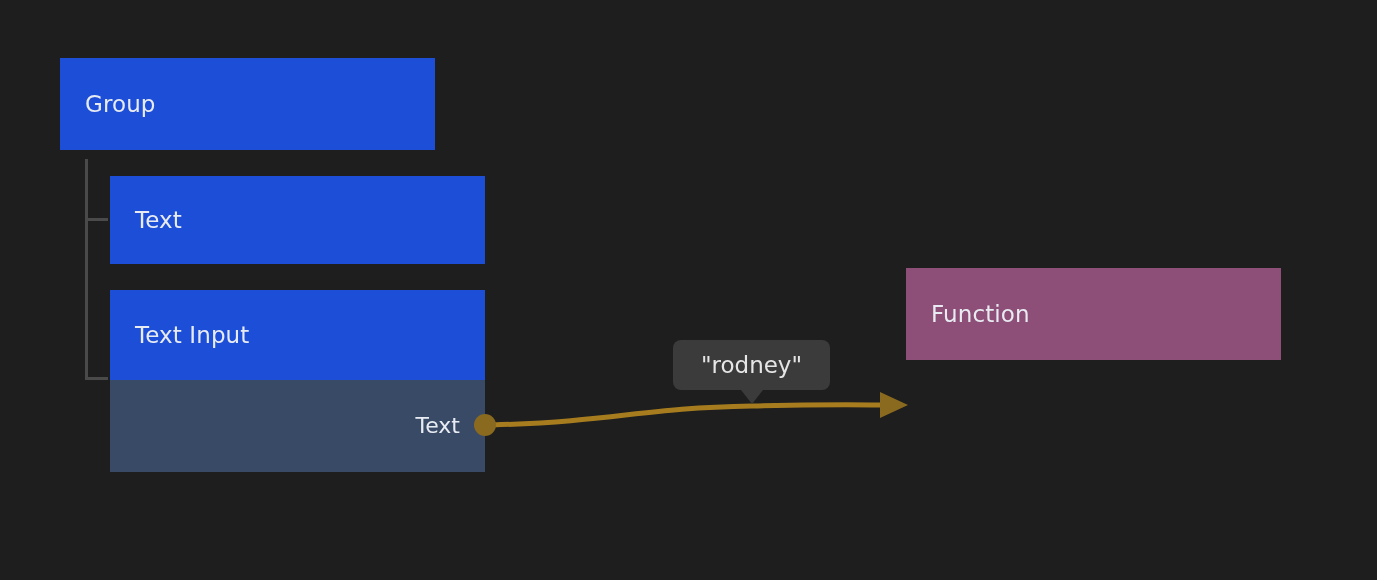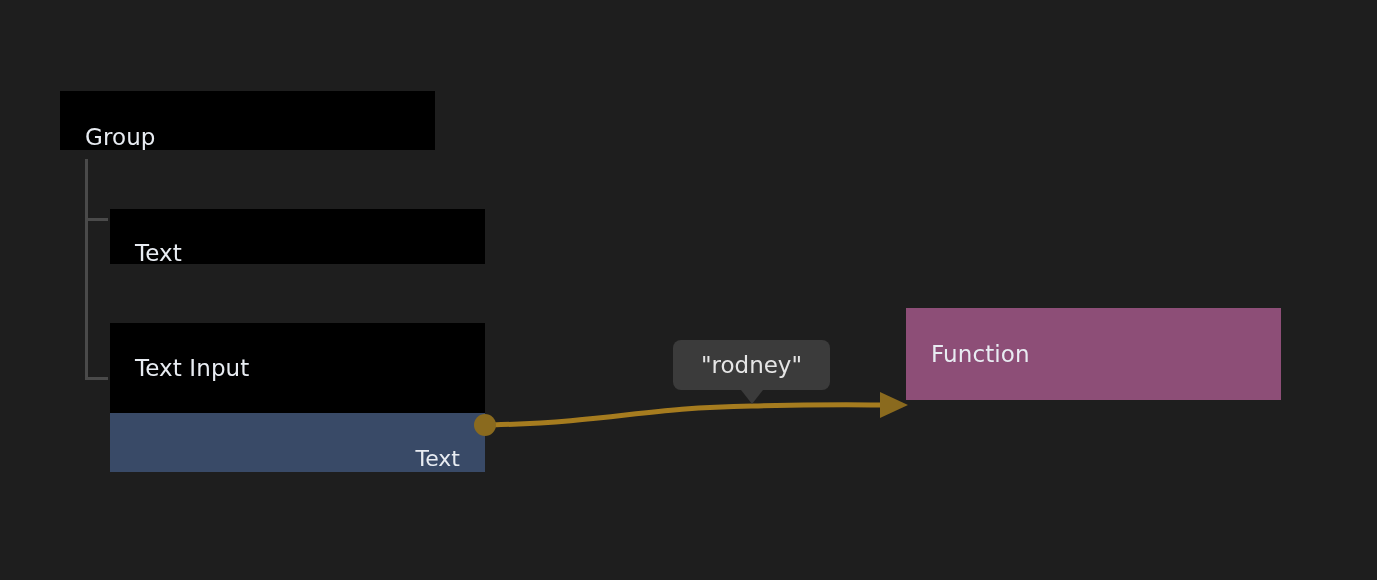--- a/index.html
+++ b/index.html
@@ -34,21 +34,21 @@
   }
   .node-title {
     color: #e8ecf2;
     font-size: 23px;
     line-height: 1;
     letter-spacing: 0.1px;
     white-space: nowrap;
   }
 
   
-  .node-blue .node-header { background: #000000; margin-top: 33px; }
+  .node-blue .node-header { background: #1d4ed8; }
   .node-blue .node-body   { background: #394a67; }
 
   
   .node-purple .node-header { background: #8d4e77; }
   .node-purple .node-body   { background: #7f456a; }
 
   
   #group-node {
     left: 60px;
     top: 58px;
@@ -104,21 +104,20 @@
     line-height: 1;
     white-space: nowrap;
   }
 
   
   #function-node {
     left: 906px;
     top: 268px;
     width: 375px;
     height: 182px;
-    margin-top: 40px;
   }
   #function-node .node-header {
     height: 92px;
     padding-left: 25px;
   }
   #function-node .node-body {
     height: 90px;
     position: relative;
     display: flex;
     align-items: center;

